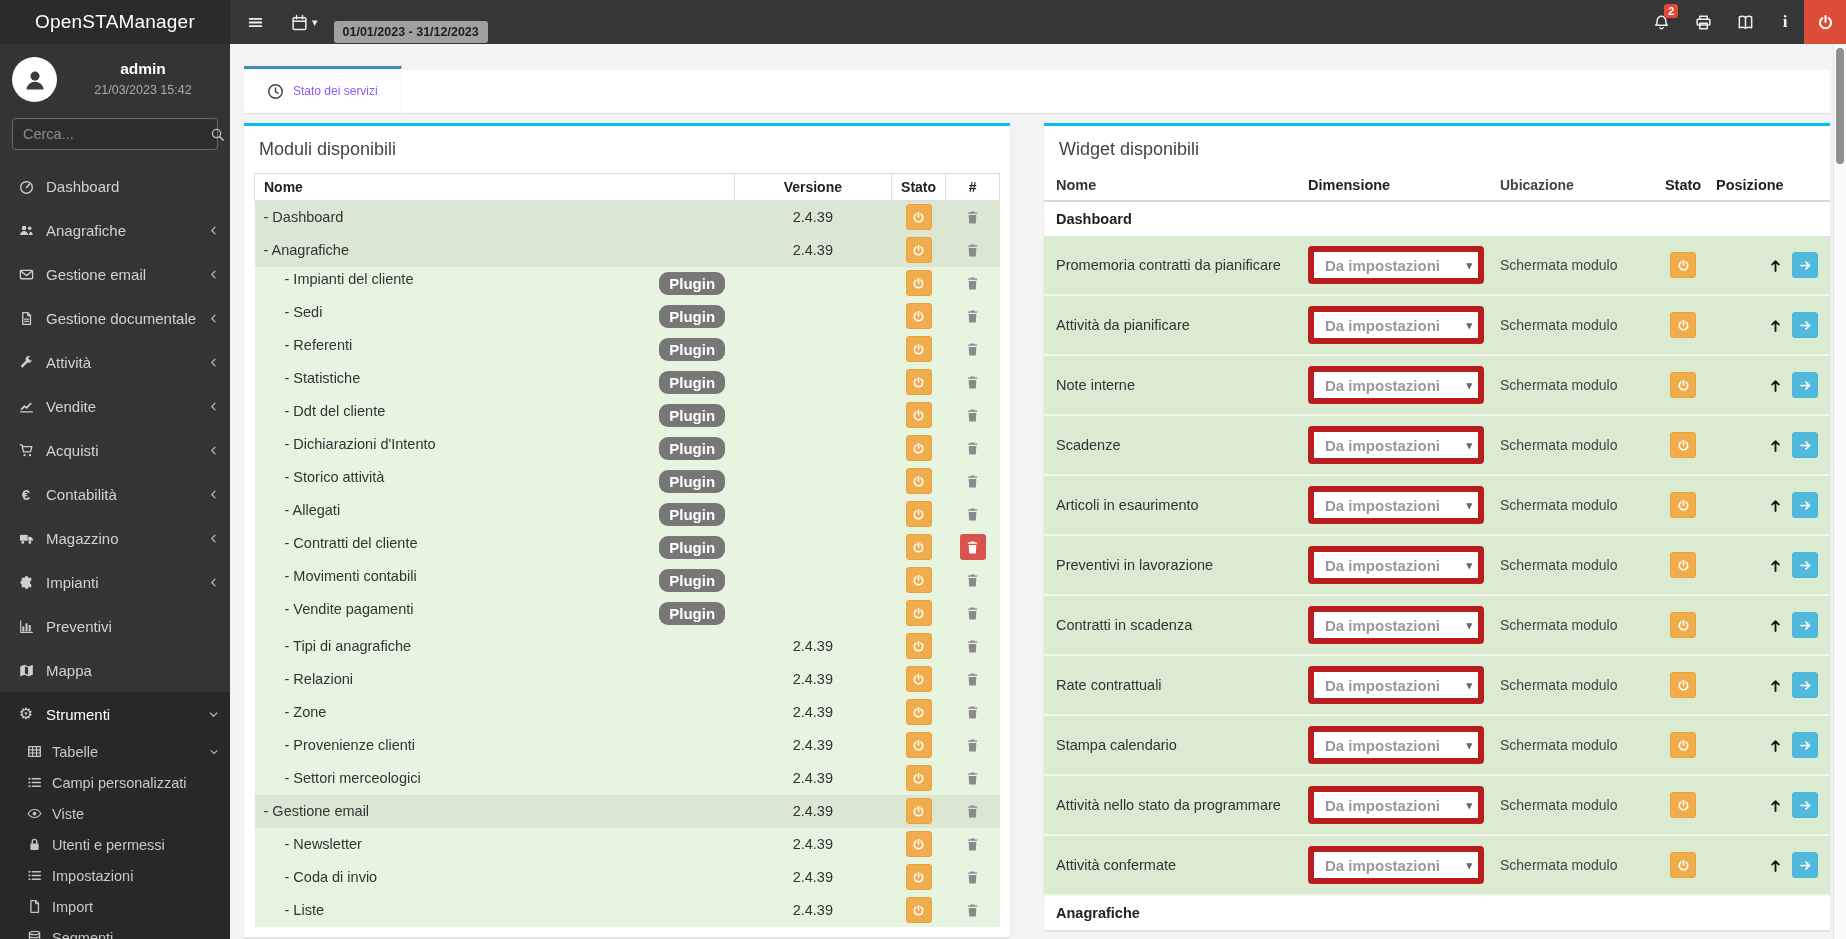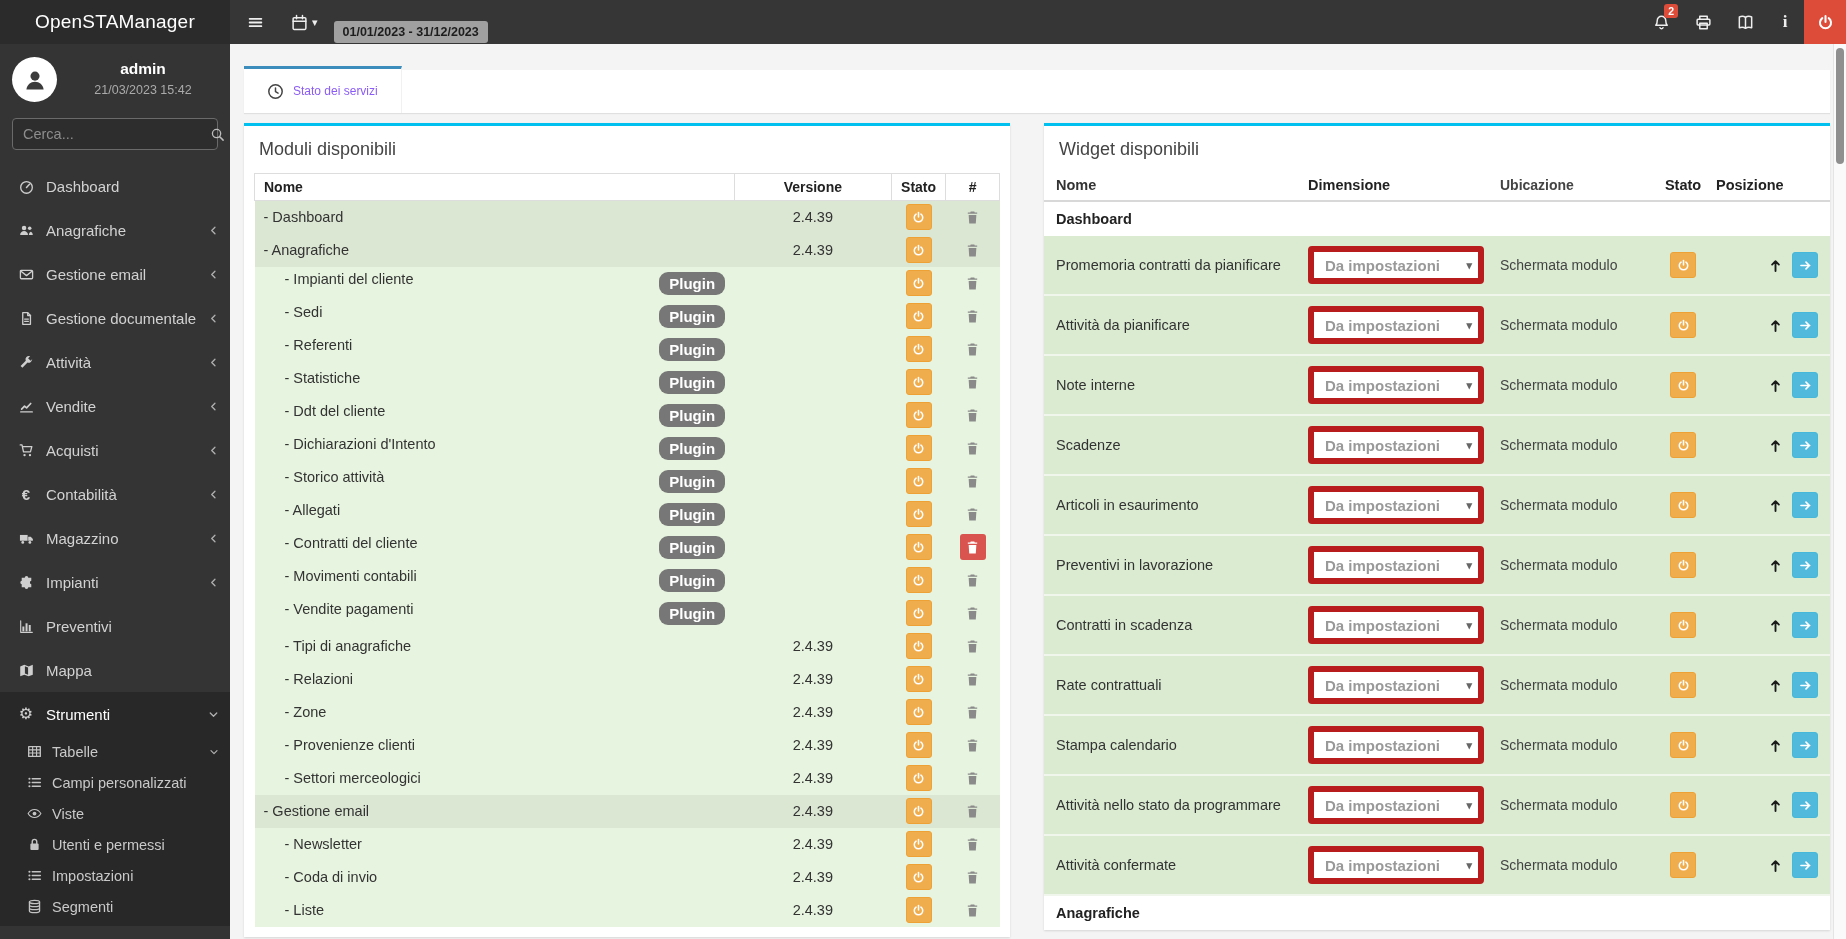--- a/index.html
+++ b/index.html
@@ -437,20 +437,29 @@
                   <circle cx="2.6" cy="12" r="1.15"></circle>
                 </g>
                 <path d="M5.6 4h8.6M5.6 8h8.6M5.6 12h8.6" stroke-width="1.6"></path>
               </svg>
             </span>
             <span>Impostazioni</span>
           </li>
           <li class="smi">
             <span class="icon">
               <svg viewBox="0 0 16 16" fill="none" stroke="currentColor" stroke-width="1.4" stroke-linecap="round" stroke-linejoin="round">
+                <path d="M4.2 1.8h5.1l2.9 2.9v9.5H4.2z"></path>
+                <path d="M9.3 1.8v3h3"></path>
+              </svg>
+            </span>
+            <span>Import</span>
+          </li>
+          <li class="smi">
+            <span class="icon">
+              <svg viewBox="0 0 16 16" fill="none" stroke="currentColor" stroke-width="1.4" stroke-linecap="round" stroke-linejoin="round">
                 <ellipse cx="8" cy="3.2" rx="5.4" ry="1.8"></ellipse>
                 <path d="M2.6 3.2v3.2c0 1 2.4 1.8 5.4 1.8s5.4-.8 5.4-1.8V3.2M2.6 6.4v3.2c0 1 2.4 1.8 5.4 1.8s5.4-.8 5.4-1.8V6.4M2.6 9.6v3.2c0 1 2.4 1.8 5.4 1.8s5.4-.8 5.4-1.8V9.6"></path>
               </svg>
             </span>
             <span>Segmenti</span>
           </li>
         </ul>
       </li>
     </ul>
 </div>

